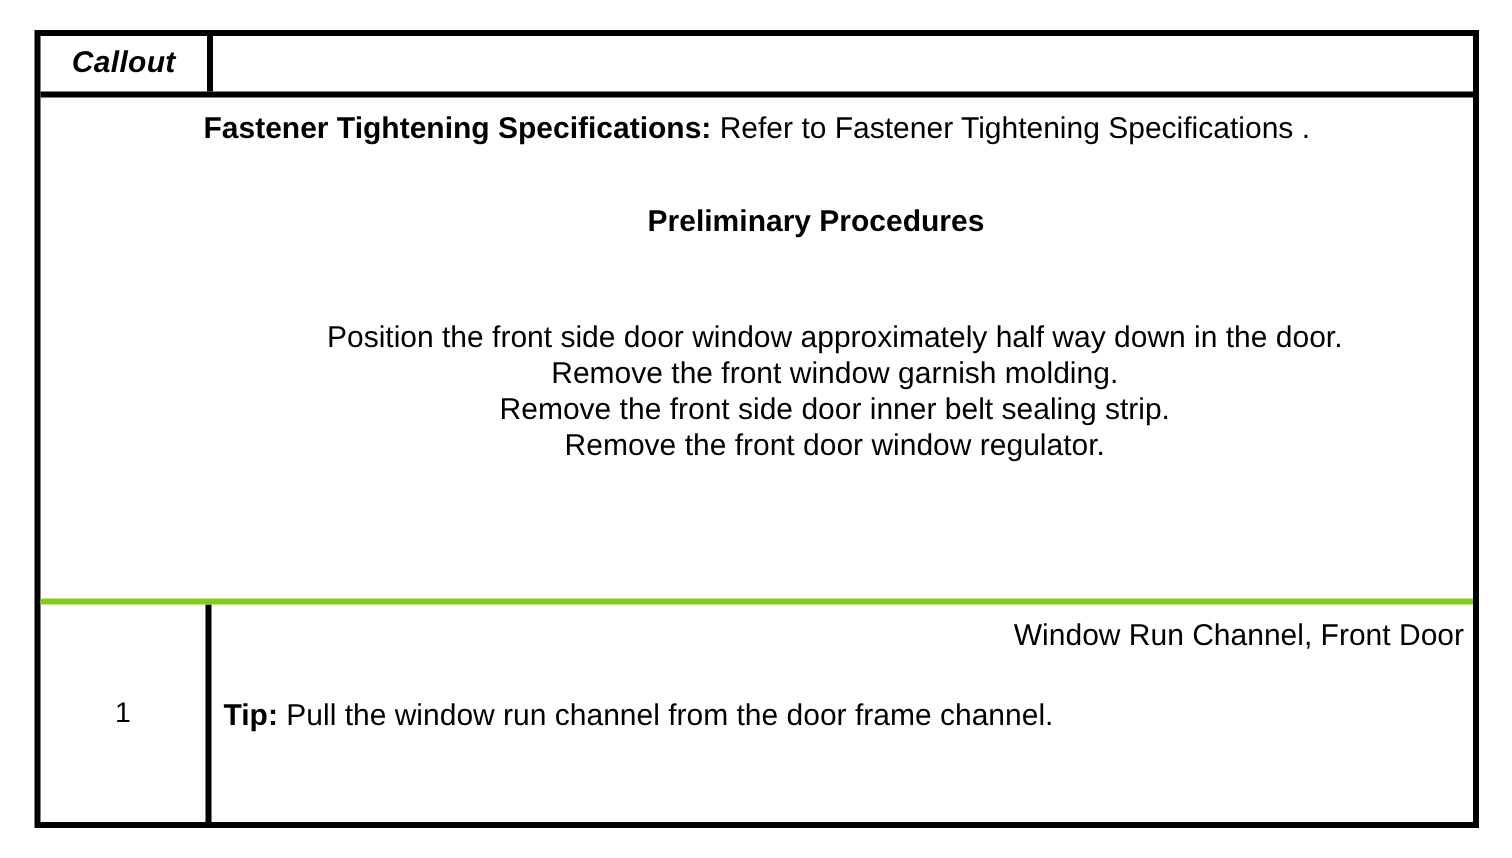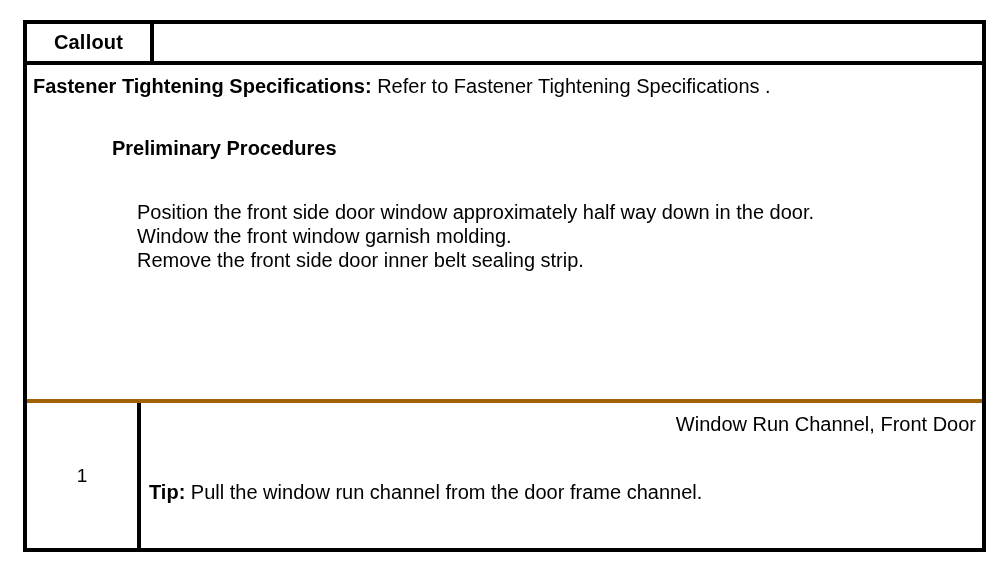--- a/index.html
+++ b/index.html
@@ -36,68 +36,70 @@
   }
 
   
   .row-header {
     display: flex;
     height: 41px;
     box-sizing: border-box;
     border-bottom: 4px solid #000000;
   }
   .cell-callout-head {
-    width: 127px;
+    width: 115px;
     box-sizing: border-box;
     border-right: 4px solid #000000;
     display: flex;
     align-items: center;
     justify-content: center;
     font-size: 20px;
     font-weight: bold;
     letter-spacing: 0.2px;
+    font-style: italic;
   }
   .cell-component-head {
     flex: 1 1 auto;
     display: flex;
     align-items: center;
     justify-content: center;
     font-size: 20px;
     font-weight: bold;
     letter-spacing: 0.2px;
   }
 
   
   .row-merged {
     box-sizing: border-box;
-    border-bottom: 4px solid #a16207;
+    border-bottom: 4px solid #84cc16;
     height: 338px;
     padding: 0;
     position: relative;
+    text-align: center;
   }
   .merged-inner {
     padding: 8px 6px 0 6px;
   }
   .fastener-line {
     font-size: 20px;
     line-height: 26px;
     white-space: nowrap;
   }
   .fastener-line .lead {
     font-weight: bold;
   }
   .prelim-heading {
     font-size: 20px;
     font-weight: bold;
     margin-left: 79px;
     margin-top: 38px;
   }
   .proc-list {
     margin-left: 104px;
-    margin-top: 40px;
+    margin-top: 53px;
   }
   .proc-line {
     font-size: 20px;
     line-height: 24px;
     white-space: nowrap;
   }
 
   
   .row-item {
     display: flex;
@@ -120,21 +122,21 @@
   }
   .item-title {
     font-size: 20px;
     line-height: 26px;
     white-space: nowrap;
     text-align: right;
   }
   .item-tip {
     font-size: 20px;
     line-height: 26px;
-    margin-top: 42px;
+    margin-top: 27px;
     white-space: nowrap;
   }
   .item-tip .lead {
     font-weight: bold;
   }
 </style>
 </head>
 <body>
 
 <div class="page">
@@ -151,22 +153,23 @@
       <div class="merged-inner">
 
         <div class="fastener-line">
           <span class="lead">Fastener Tightening Specifications:</span><span> Refer to Fastener Tightening Specifications .</span>
         </div>
 
         <div class="prelim-heading">Preliminary Procedures</div>
 
         <div class="proc-list">
           <div class="proc-line">Position the front side door window approximately half way down in the door.</div>
-          <div class="proc-line">Window the front window garnish molding.</div>
+          <div class="proc-line">Remove the front window garnish molding.</div>
           <div class="proc-line">Remove the front side door inner belt sealing strip.</div>
+          <div class="proc-line">Remove the front door window regulator.</div>
         </div>
 
       </div>
     </div>
 
     <div class="row-item">
       <div class="cell-callout-num">
         <span>1</span>
       </div>
       <div class="cell-item-body">

